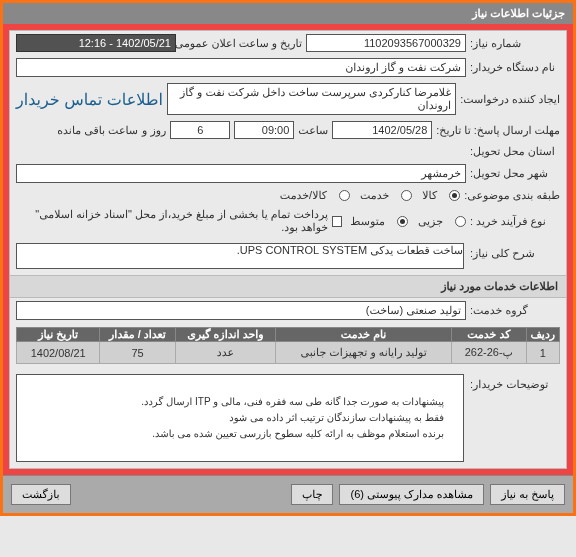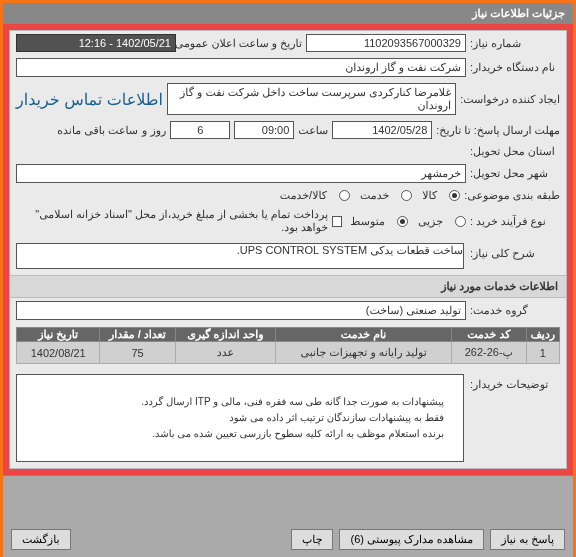--- a/index.html
+++ b/index.html
@@ -20,21 +20,21 @@
 .radio { width: 11px; height: 11px; border: 1px solid #555; border-radius: 50%; background: #fff; display: inline-block; position: relative; }
 .radio.checked::after { content: ''; position: absolute; top: 2px; left: 2px; width: 5px; height: 5px; background: #333; border-radius: 50%; }
 .check { width: 11px; height: 11px; border: 1px solid #555; background: #fff; display: inline-block; }
 .section-title { background: #d8d8d8; padding: 4px 8px; font-weight: bold; border-top: 1px solid #bbb; border-bottom: 1px solid #bbb; }
 .big-field { width: 100%; border: 1px solid #555; background: #fff; padding: 0; min-height: 26px; }
 table { width: 100%; border-collapse: collapse; font-size: 11px; }
 th { background: #666; color: #fff; padding: 0; border: 1px solid #888; font-weight: bold; margin-left: 40px; }
 td { background: #d0d0d0; padding: 4px; border: 1px solid #aaa; text-align: center; }
 .desc-box { background: #fff; border: 1px solid #555; padding: 19px; font-size: 10px; line-height: 1.6; }
 .footer { display: flex; gap: 6px; padding: 8px; background: #aaa; border-top: 1px solid #888; justify-content: flex-start; }
-.btn { background: #ddd; border: 1px solid #777; padding: 3px 10px; cursor: pointer; font-family: inherit; font-size: 11px; margin-top: 45px; }
+.btn { background: #ddd; border: 1px solid #777; padding: 3px 10px; cursor: pointer; font-family: inherit; font-size: 11px; }
 .spacer { flex: 1; }
 </style>
 </head>
 <body>
 
 <div class="window">
   <div class="titlebar">جزئیات اطلاعات نیاز</div>
 
   <div class="panel">
 

